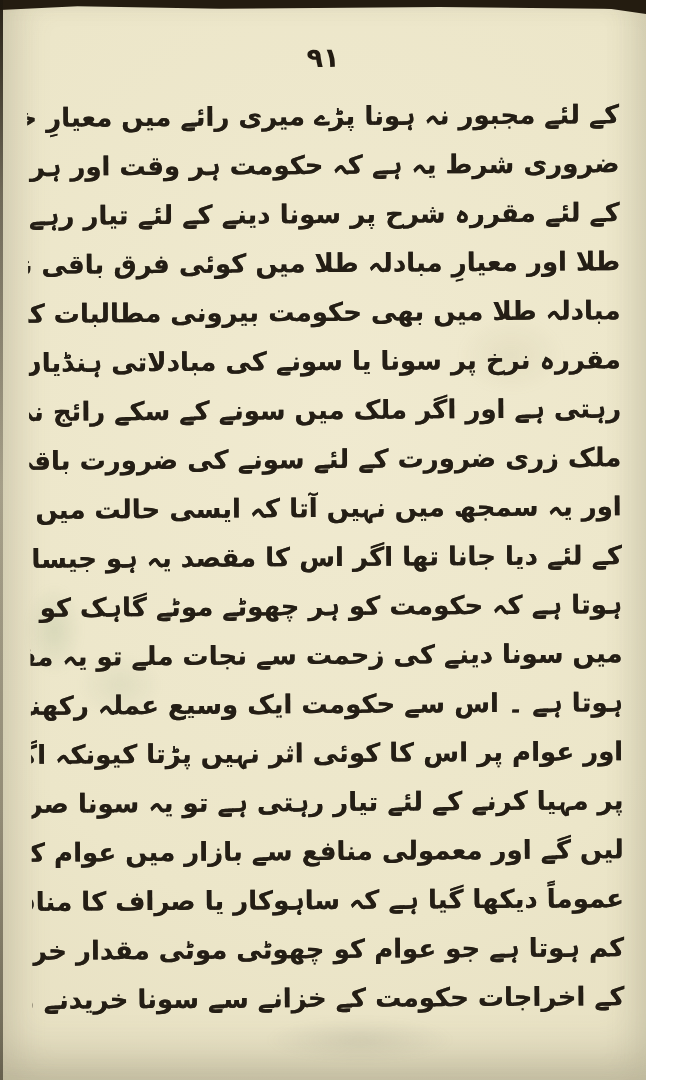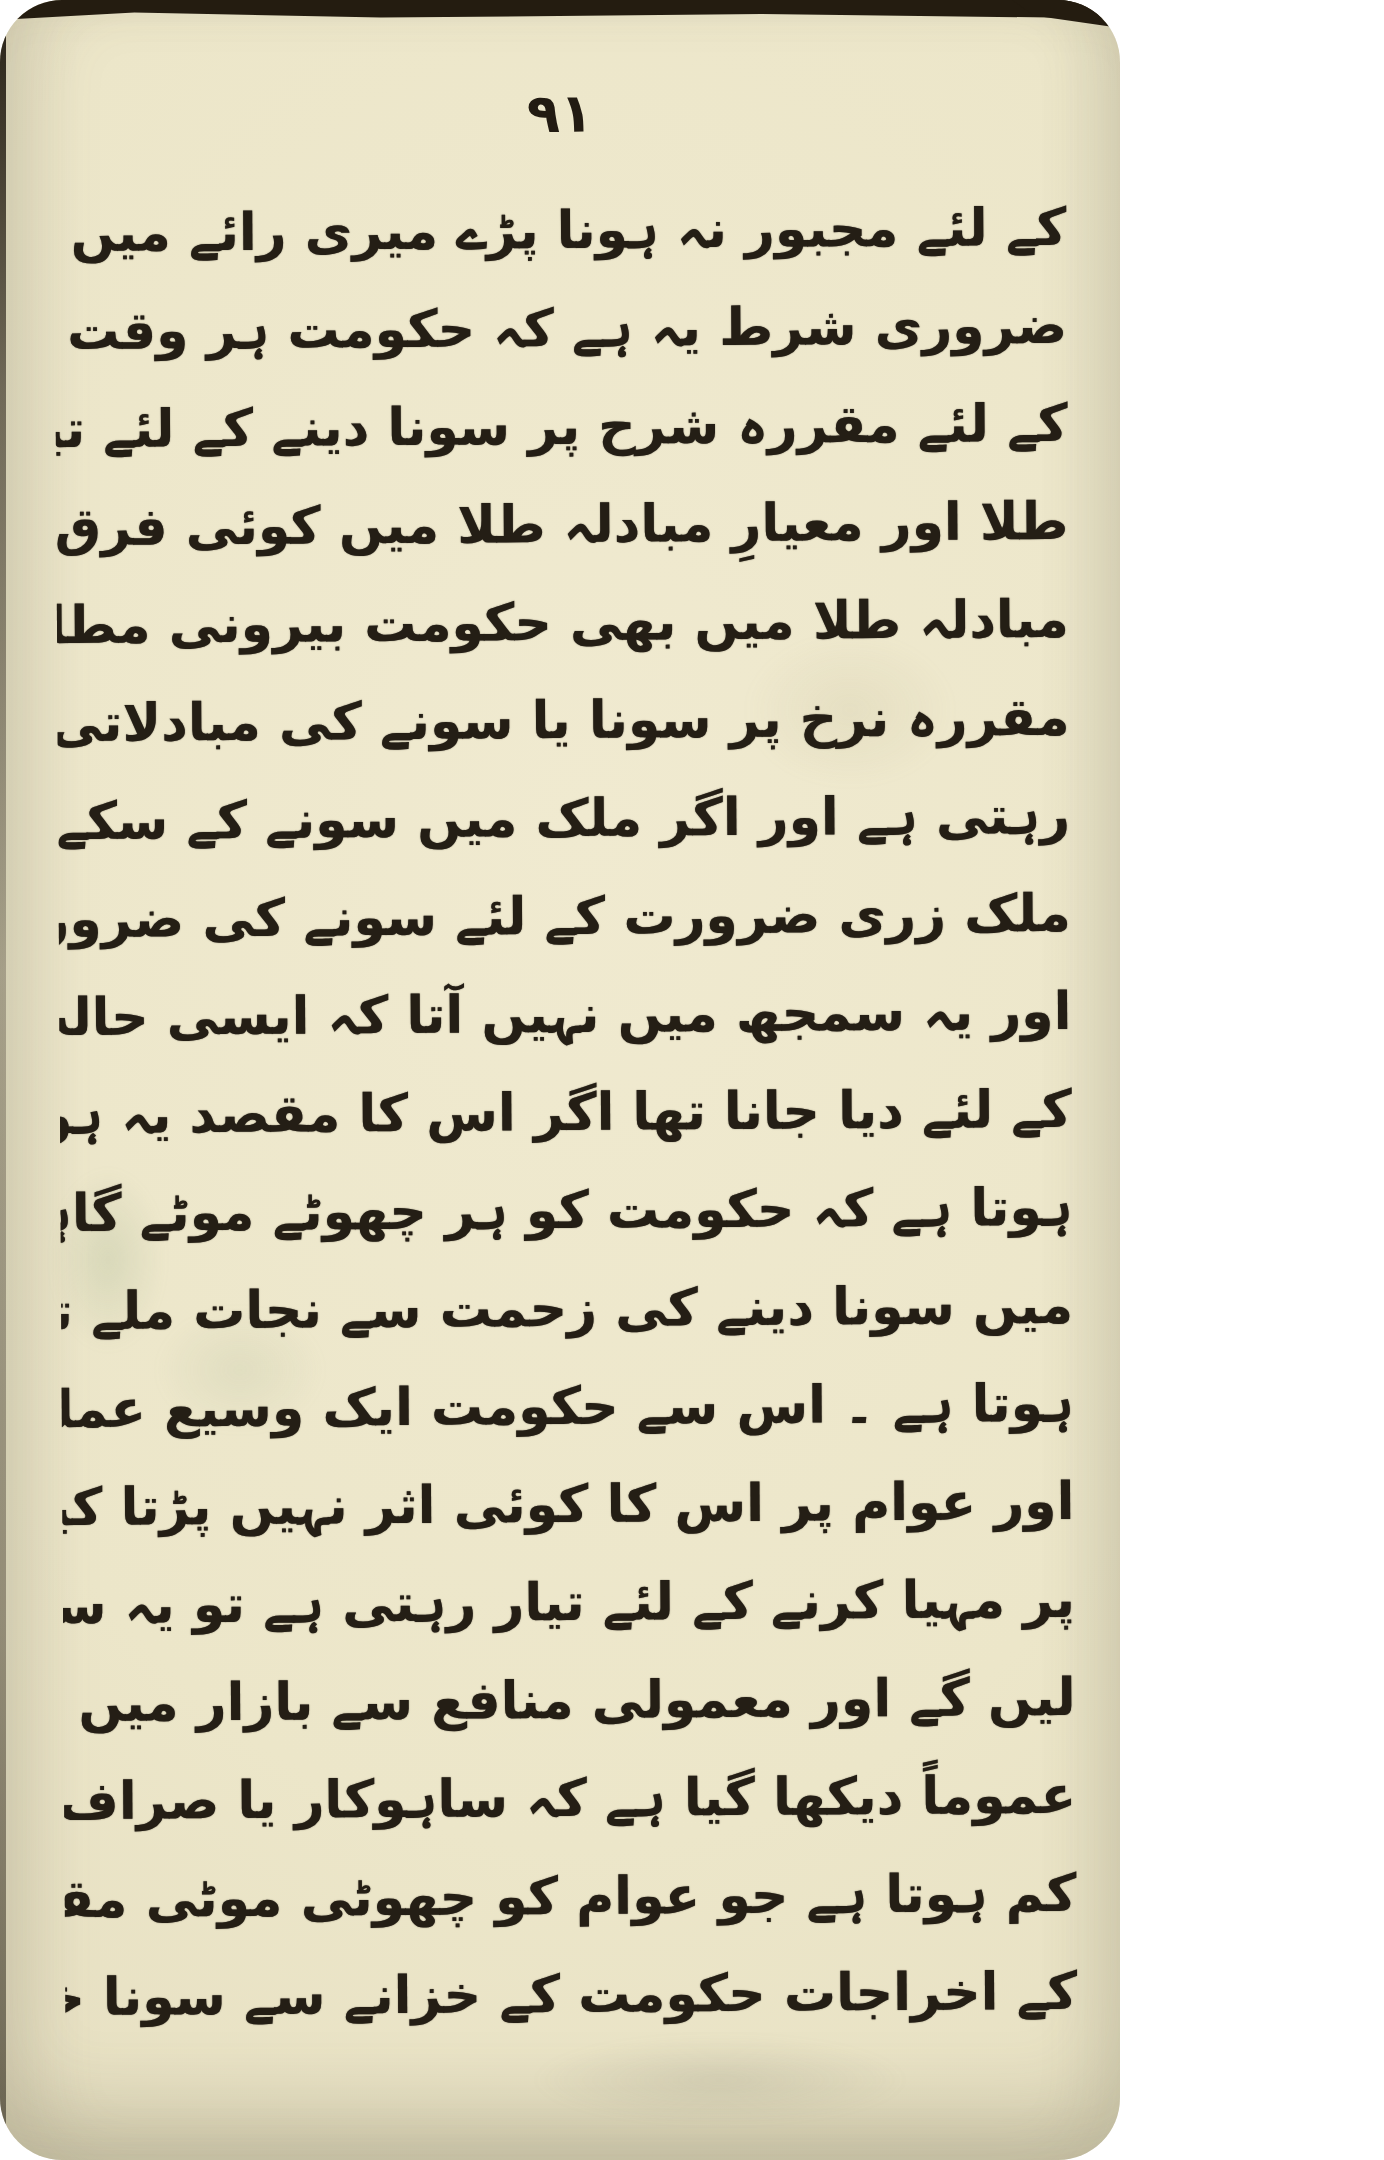--- a/index.html
+++ b/index.html
@@ -7,29 +7,28 @@
     padding: 0;
     width: 692px;
     height: 1080px;
     overflow: hidden;
     font-family: "DejaVu Sans", sans-serif;
   }
 
   
   .scan {
     position: relative;
-    width: 560px;
+    width: 646px;
     height: 1080px;
     background:
       radial-gradient(130% 95% at 52% 38%, #f0ead0 0%, #ece6c9 50%, #e6dfc1 80%, #dcd5b6 100%);
     box-shadow: inset 0 -26px 38px rgba(96, 92, 70, 0.22),
                 inset 24px 0 30px rgba(120, 112, 86, 0.10),
                 inset -18px 0 26px rgba(120, 112, 86, 0.08);
     overflow: hidden;
-    border-radius: 31px;
   }
 
   
   .edge-top {
     position: absolute;
     top: 0; left: 0;
     width: 100%;
     height: 10px;
     background: #241c10;
     clip-path: polygon(0 0, 100% 0, 100% 92%, 68% 70%, 34% 88%, 12% 62%, 0 100%);

